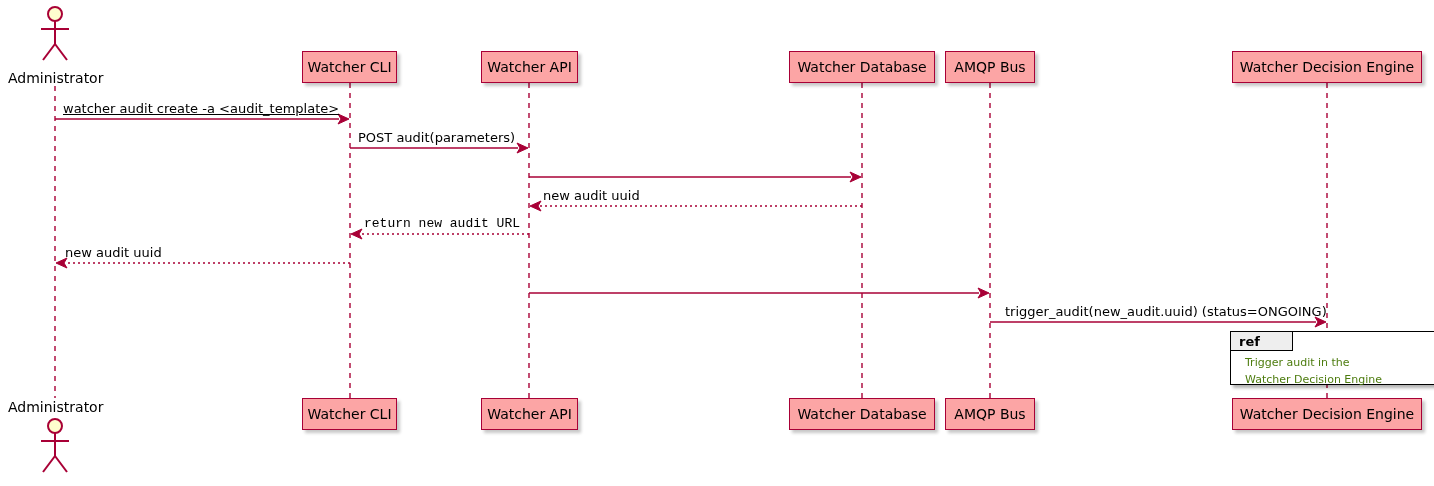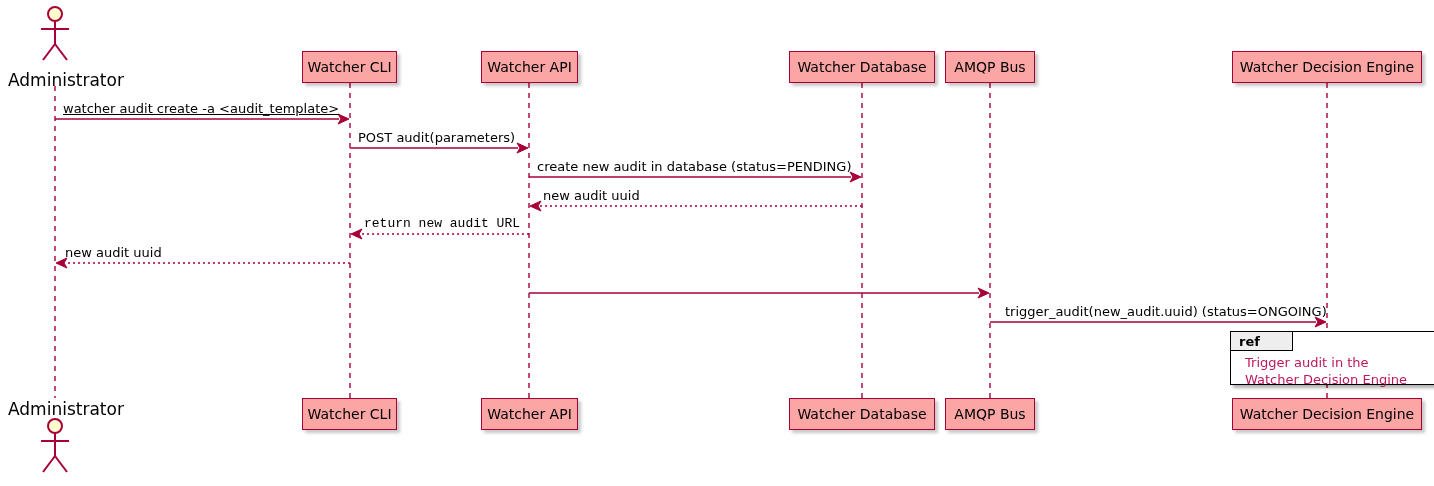--- a/index.html
+++ b/index.html
@@ -44,21 +44,21 @@
   }
   .participant-label {
     font-family: "DejaVu Sans", sans-serif;
     font-size: 14px;
     color: #000000;
     white-space: nowrap;
   }
   .actor-label {
     position: absolute;
     font-family: "DejaVu Sans", sans-serif;
-    font-size: 17px;
+    font-size: 14px;
     color: #000000;
     white-space: nowrap;
   }
   .ref-frame {
     position: absolute;
     background: #FFFFFF;
     border: 1.6px solid #000000;
     box-shadow: 3px 3px 3px rgba(0,0,0,0.30);
     box-sizing: border-box;
   }
@@ -79,22 +79,22 @@
     font-family: "DejaVu Sans", sans-serif;
     font-size: 13px;
     font-weight: bold;
     color: #000000;
   }
   .ref-body {
     position: absolute;
     left: 14px;
     top: 22px;
     font-family: "DejaVu Sans", sans-serif;
-    font-size: 13px;
-    color: #be185d;
+    font-size: 11px;
+    color: #4d7c0f;
     line-height: 17px;
     white-space: pre;
   }
 </style>
 </head>
 <body>
 
 <div id="diagram">
 
   <svg id="svg-layer" width="1434" height="486">
@@ -182,21 +182,20 @@
   </div>
   <div class="participant-box" style="left:1232px; top:398px; width:190px; height:32px;">
     <span class="participant-label">Watcher Decision Engine</span>
   </div>
 
   <div class="actor-label" style="left:8px; top:70px;">Administrator</div>
   <div class="actor-label" style="left:8px; top:399px;">Administrator</div>
 
   <div class="msg-label" style="left:63px; top:101px;text-decoration:underline;">watcher audit create -a &lt;audit_template&gt;</div>
   <div class="msg-label" style="left:358px; top:130px;">POST audit(parameters)</div>
-  <div class="msg-label" style="left:537px; top:159px;">create new audit in database (status=PENDING)</div>
   <div class="msg-label" style="left:543px; top:188px;">new audit uuid</div>
   <div class="msg-label" style="left:364px; top:216px;font-family:Liberation Mono, monospace;">return new audit URL</div>
   <div class="msg-label" style="left:65px; top:245px;">new audit uuid</div>
   <div class="msg-label" style="left:997px; top:304px;margin-left:8px;">trigger_audit(new_audit.uuid) (status=ONGOING)</div>
 
   <div class="ref-frame" style="left:1230px; top:331px; width:232px; height:54px;">
     <div class="ref-tab" style="width:62px;">
       <span class="ref-tab-label">ref</span>
     </div>
     <div class="ref-body"><span>Trigger audit in the</span><br><span>Watcher Decision Engine</span></div>

